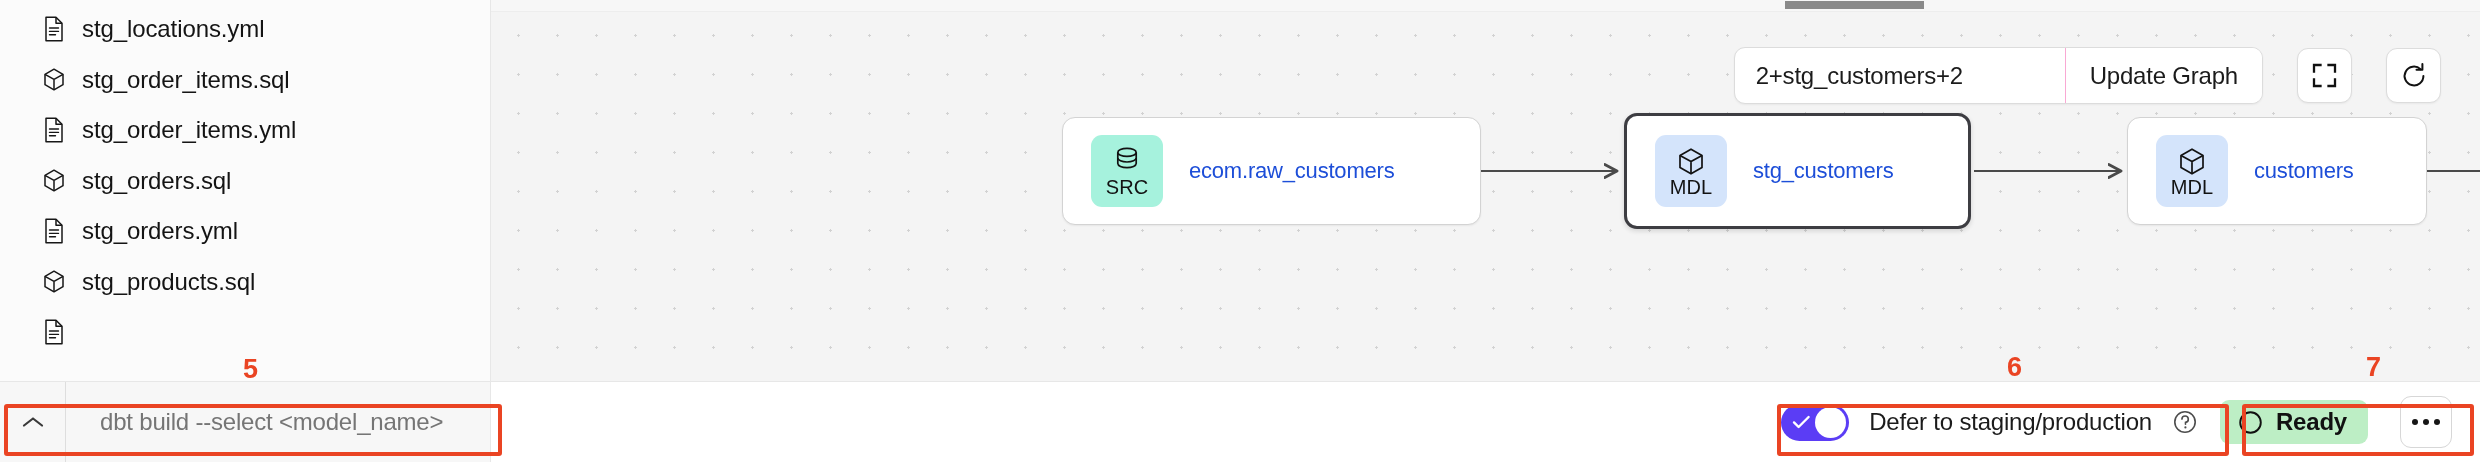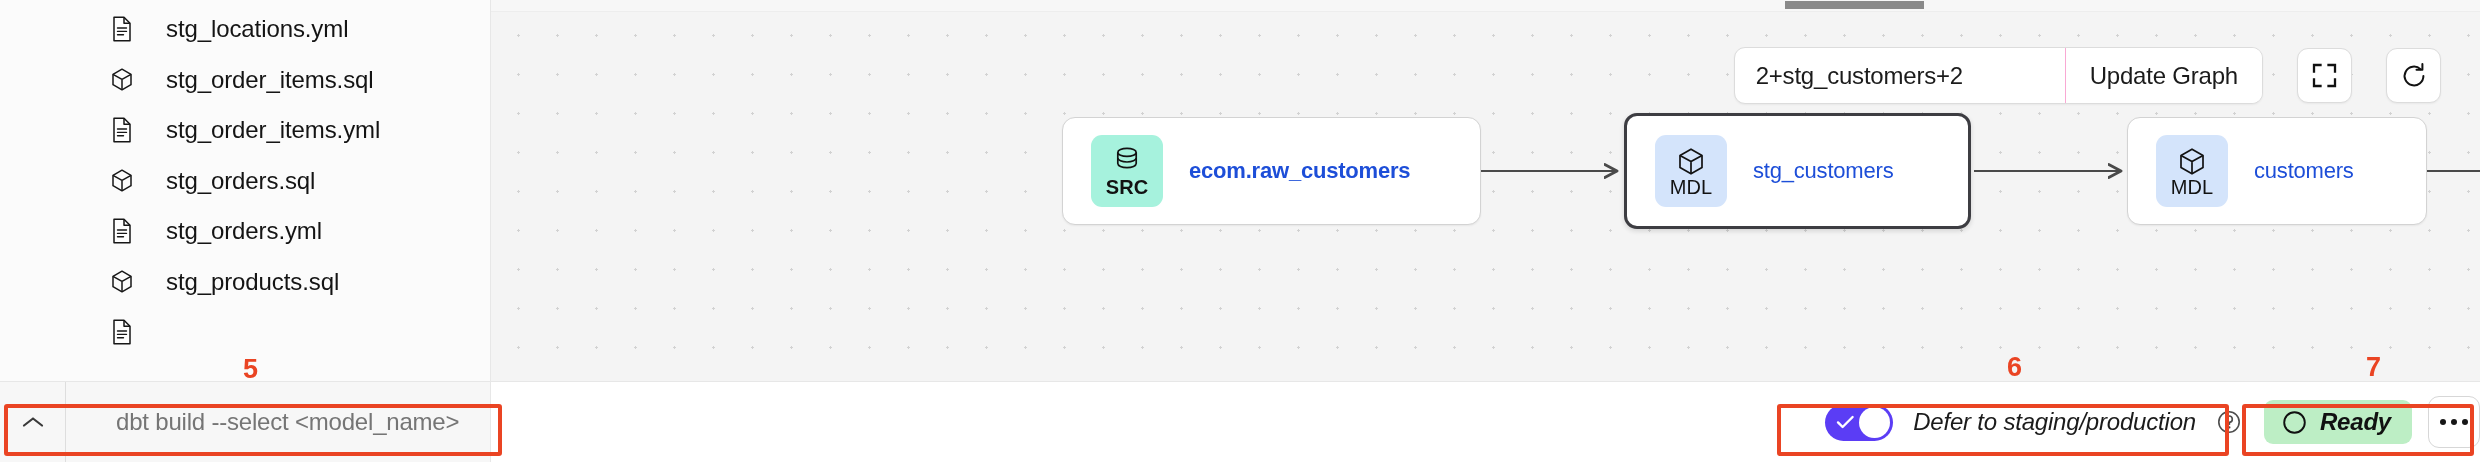--- a/index.html
+++ b/index.html
@@ -39,23 +39,23 @@
     position: relative;
     overflow: hidden;
   }
   #sidebar-scroll {
     padding-top: 4px;
   }
   .file-row {
     display: flex;
     align-items: center;
     height: 50.5px;
-    padding-left: 110px;
-    box-sizing: border-box;
-    gap: 32px;
+    padding-left: 42px;
+    box-sizing: border-box;
+    gap: 16px;
     cursor: default;
     text-align: right;
   }
   .file-row .fname {
     font-size: 24px;
     color: #141414;
     letter-spacing: -0.1px;
     white-space: nowrap;
   }
   .ficon {
@@ -217,21 +217,20 @@
     border-top: 1px solid #e7e7e7;
   }
   #cmd-area {
     width: 491px;
     min-width: 491px;
     display: flex;
     align-items: center;
     background: #f7f7f7;
     border-right: 1px solid #e7e7e7;
     box-sizing: border-box;
-    gap: 16px;
   }
   #cmd-collapse {
     width: 66px;
     height: 100%;
     display: flex;
     align-items: center;
     justify-content: center;
     cursor: pointer;
     border-right: 1px solid #dedede;
     box-sizing: border-box;
@@ -249,23 +248,23 @@
     border: none;
     outline: none;
     font-family: "Liberation Sans", sans-serif;
     letter-spacing: -0.2px;
   }
   #status-area {
     flex: 1;
     display: flex;
     align-items: center;
     justify-content: flex-end;
+    padding-right: 28px;
     gap: 0;
     background: #ffffff;
-    font-style: italic;
   }
   #defer-block {
     display: flex;
     align-items: center;
     gap: 20px;
     padding-right: 22px;
   }
   .toggle {
     width: 68px;
     height: 37px;
@@ -292,21 +291,21 @@
   }
   #defer-label {
     font-size: 24px;
     color: #1b1b1b;
     white-space: nowrap;
     letter-spacing: -0.2px;
   }
   #ready-block {
     display: flex;
     align-items: center;
-    gap: 16px;
+    gap: 32px;
   }
   #ready-badge {
     display: flex;
     align-items: center;
     gap: 13px;
     background: #bdeec5;
     border-radius: 9px;
     padding: 8px 21px 8px 18px;
   }
   #ready-badge .rtxt {
@@ -451,21 +450,21 @@
         <defs>
           <marker id="arrow" markerWidth="9" markerHeight="9" refX="7.4" refY="4.5" orient="auto">
             <path d="M0.6 0.9 L7.4 4.5 L0.6 8.1" fill="none" stroke="#4a4a4a" stroke-width="1.6" stroke-linecap="round" stroke-linejoin="round"></path>
           </marker>
         </defs>
         <line x1="990" y1="171" x2="1126" y2="171" stroke="#4a4a4a" stroke-width="1.8" marker-end="url(#arrow)"></line>
         <line x1="1483" y1="171" x2="1630" y2="171" stroke="#4a4a4a" stroke-width="1.8" marker-end="url(#arrow)"></line>
         <line x1="1936" y1="171" x2="2104" y2="171" stroke="#4a4a4a" stroke-width="1.8" marker-end="url(#arrow)"></line>
       </svg>
 
-      <div class="node" style="left:571px; top:117px; width:419px;font-weight:bold;">
+      <div class="node" style="left:571px; top:117px; width:419px;">
         <div class="badge" style="background:#a6f2dd;">
           <svg width="32" height="30" viewBox="0 0 32 30">
               <ellipse cx="16" cy="6.4" rx="9.2" ry="4" fill="none" stroke="#121212" stroke-width="1.7"></ellipse>
               <path d="M6.8 6.4v11.2c0 2.2 4.1 4 9.2 4s9.2-1.8 9.2-4V6.4" fill="none" stroke="#121212" stroke-width="1.7"></path>
               <path d="M6.8 12c0 2.2 4.1 4 9.2 4s9.2-1.8 9.2-4" fill="none" stroke="#121212" stroke-width="1.7"></path>
             </svg>
           <span class="btxt">SRC</span>
         </div>
         <span class="nlabel">ecom.raw_customers</span>
       </div>

